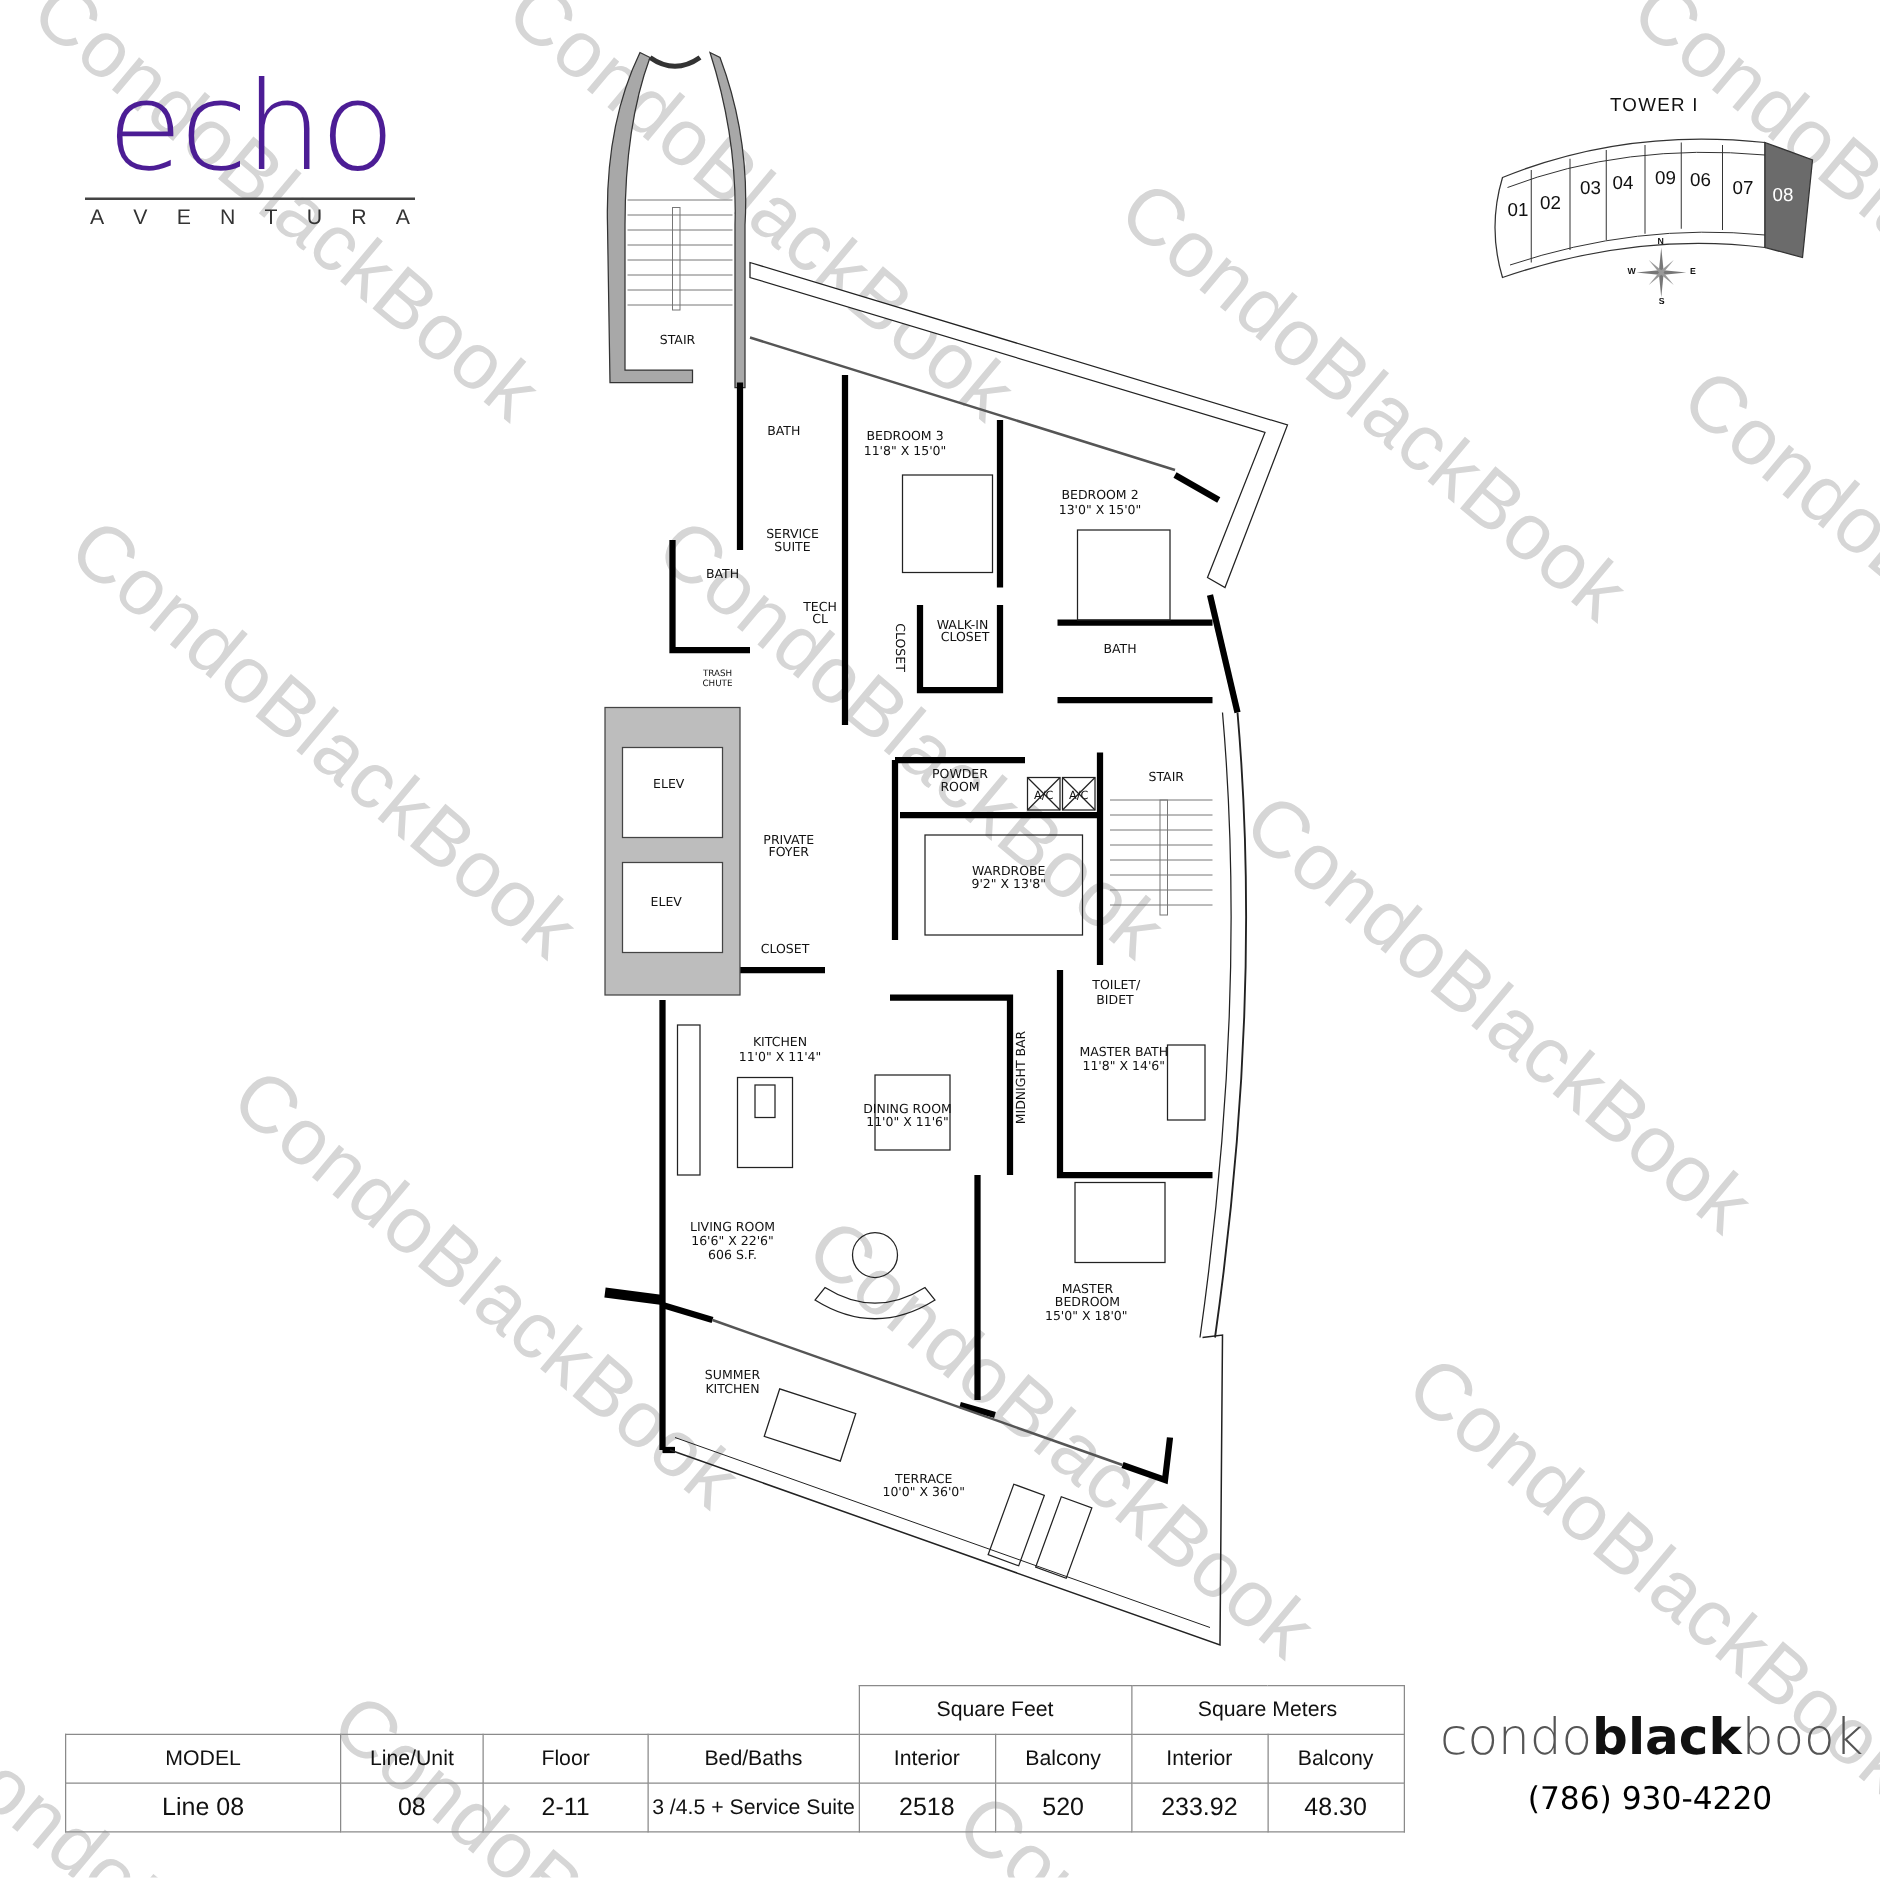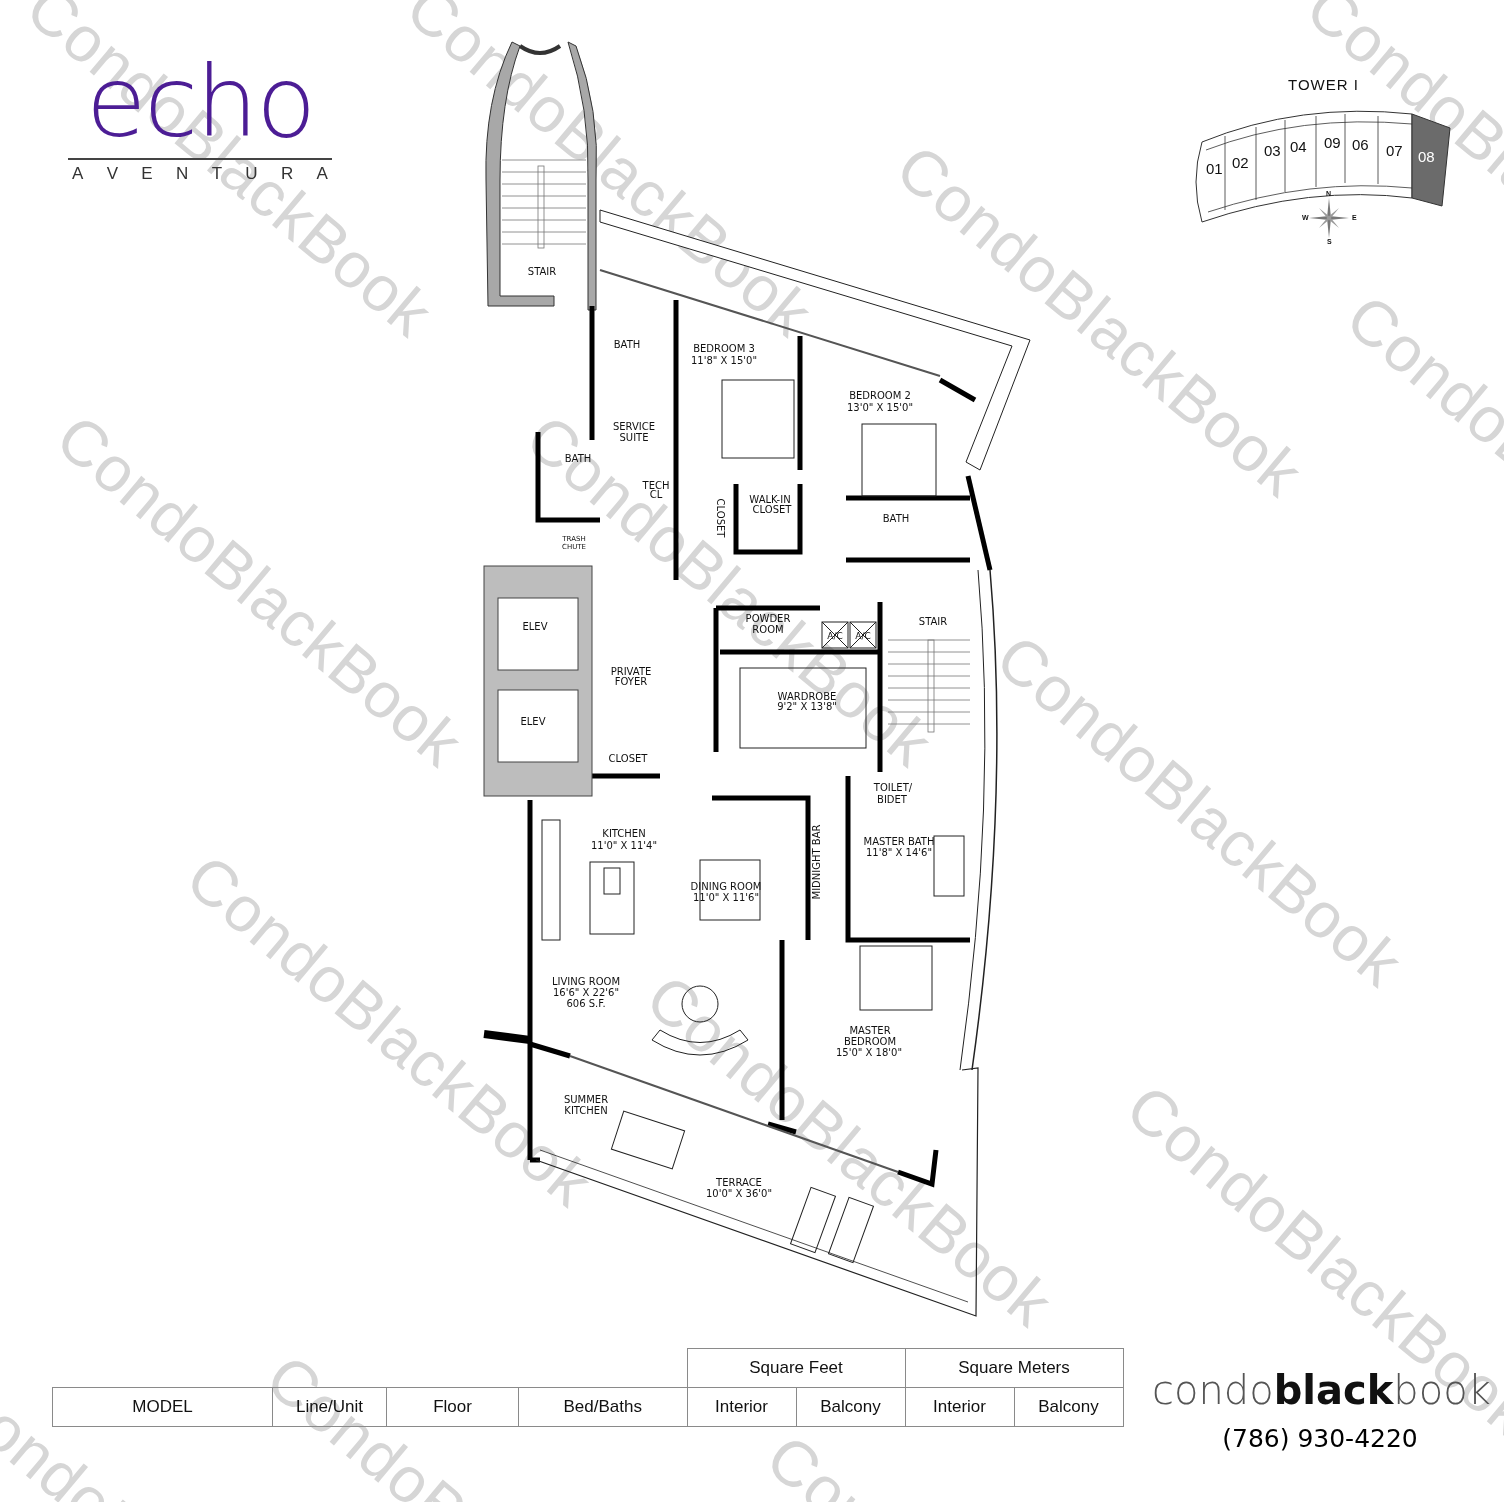--- a/index.html
+++ b/index.html
@@ -273,20 +273,30 @@
   <tr>
     <td>MODEL</td>
     <td>Line/Unit</td>
     <td>Floor</td>
     <td>Bed/Baths</td>
     <td style="width:108px">Interior</td>
     <td style="width:108px">Balcony</td>
     <td style="width:108px">Interior</td>
     <td style="width:108px">Balcony</td>
   </tr>
+  <tr>
+    <td class="val">Line 08</td>
+    <td class="val">08</td>
+    <td class="val">2-11</td>
+    <td style="font-size:17px;white-space:nowrap">3 /4.5 + Service Suite</td>
+    <td class="val">2518</td>
+    <td class="val">520</td>
+    <td class="val">233.92</td>
+    <td class="val">48.30</td>
+  </tr>
 </tbody>
   </table>
 
 <div class="abs brand">
   <div class="brand-word">
     <span class="l">condo</span><span class="b">black</span><span class="l">book</span>
   </div>
   <div class="brand-phone">(786) 930-4220</div>
 </div>
 

